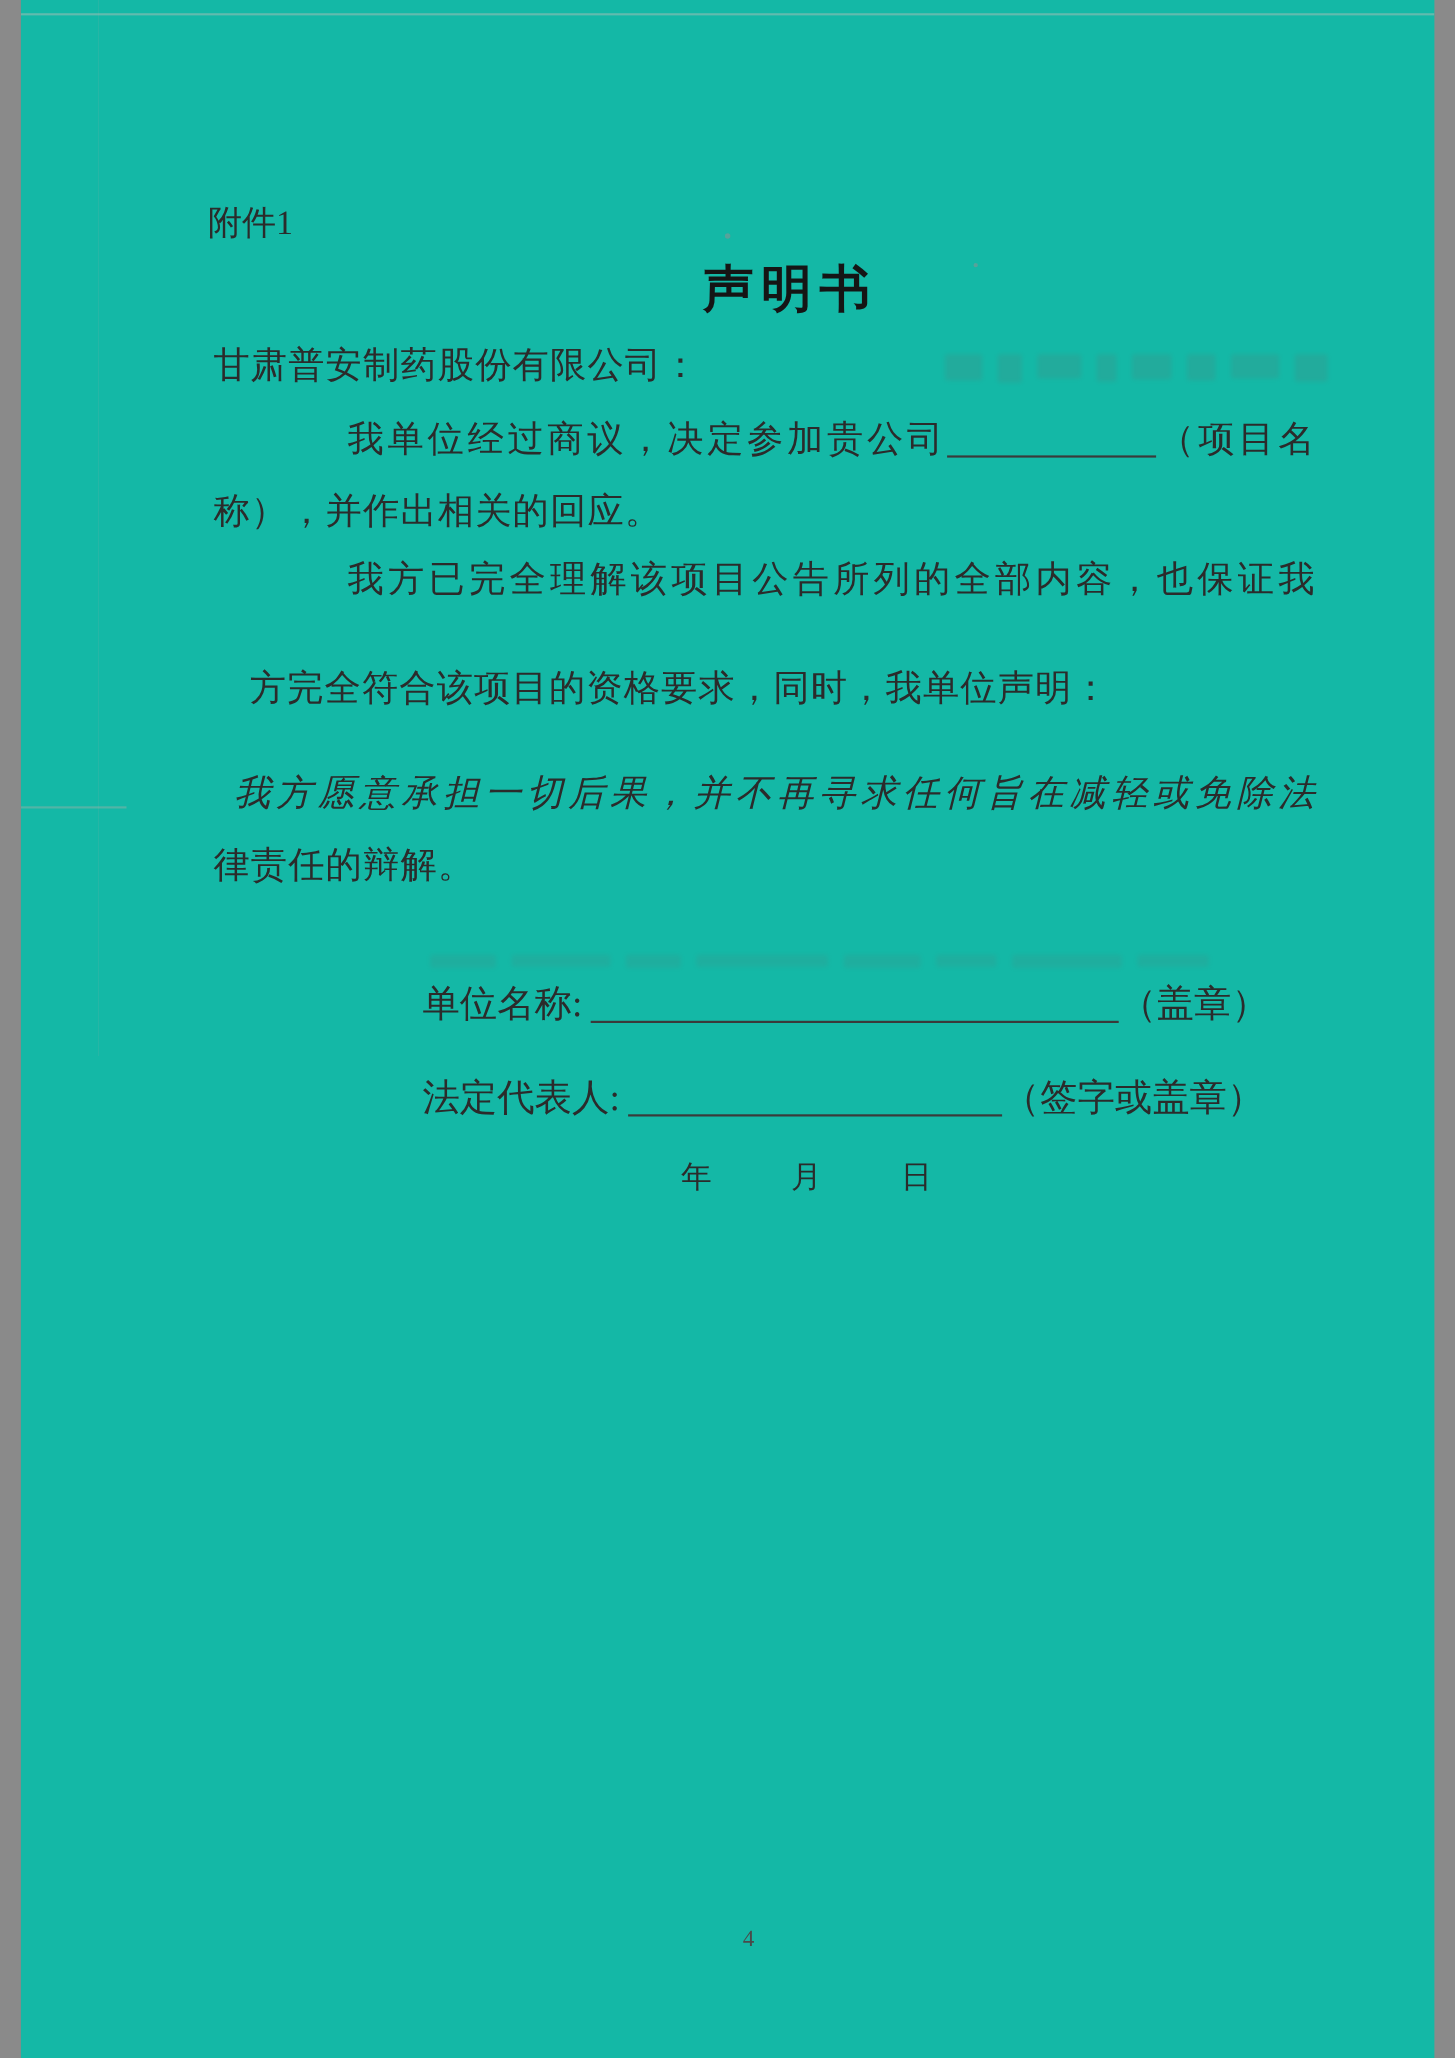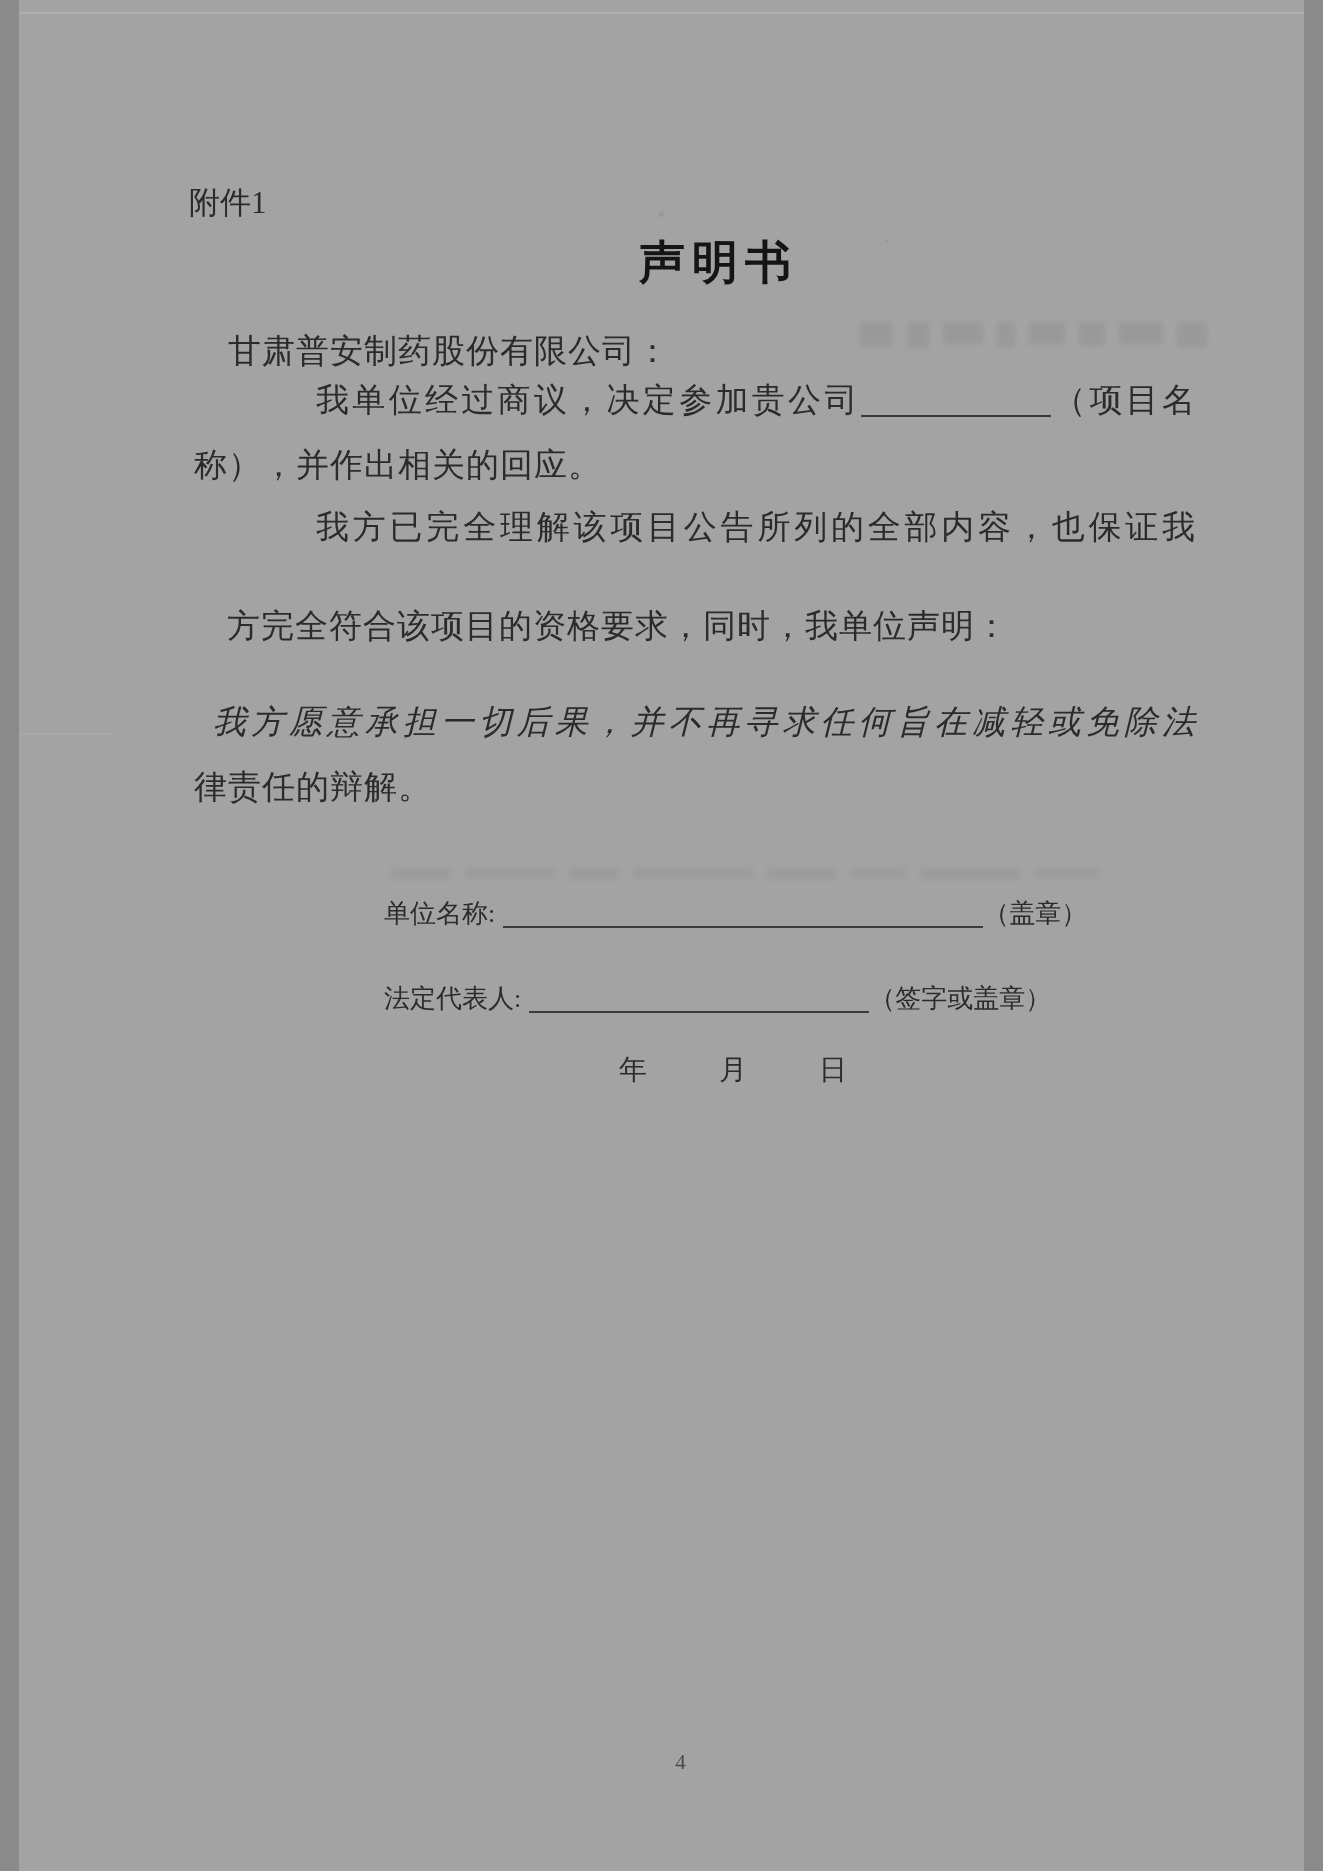--- a/index.html
+++ b/index.html
@@ -1,20 +1,20 @@
 <!DOCTYPE html>
 <html><head>
 <meta charset="utf-8">
 <style>
   html,body{margin:0;padding:0;background:#8a8a8a;}
   .page{
     position:relative;
     width:1285px;height:1871px;
     margin:0 auto;
-    background:#a3a3a3;
+    background:#14b8a6;
     overflow:hidden;
     font-family:"Liberation Serif","DejaVu Serif",serif;
     color:#2b2b2b;
   }
   
   .scan-topline{position:absolute;left:0;top:12px;width:100%;height:2px;
     background:rgba(190,190,185,0.45);}
   .scan-leftline{position:absolute;left:70px;top:0;width:1px;height:960px;
     background:rgba(170,170,165,0.12);}
   .scan-crease{position:absolute;left:0;top:733px;width:96px;height:2px;
@@ -31,21 +31,21 @@
     letter-spacing:1px;white-space:nowrap;}
   .fill{width:983px;white-space:normal;text-align:justify;text-align-last:justify;margin-left:19px;}
   .ind{text-indent:103px;}
 
   .blank{display:inline-block;border-bottom:2px solid #3a3a3a;height:36px;
     vertical-align:-6px;}
   .blank-sm{width:190px;}
   .blank-company{width:480px;margin-left:8px;}
   .blank-rep{width:340px;margin-left:8px;}
 
-  .sig{position:absolute;left:365px;font-size:26px;line-height:48px;white-space:nowrap;}
+  .sig{position:absolute;left:365px;font-size:34px;line-height:48px;white-space:nowrap;}
   .dateline{position:absolute;left:600px;top:1051px;font-size:28px;white-space:nowrap;}
   .dsp{display:inline-block;width:72px;}
 
   .pagenum{position:absolute;left:0;top:1750px;width:1323px;text-align:center;
     font-size:21px;color:#4a4a4a;font-family:"Liberation Serif",serif;}
 
   .stamp{position:absolute;left:1290px;top:600px;width:33px;height:290px;}
 </style>
 </head>
 <body>
@@ -54,21 +54,21 @@
 
   <div class="scan-topline"></div>
   <div class="scan-leftline"></div>
   <div class="scan-crease"></div>
   <div class="dot" style="left:640px;top:212px;width:5px;height:5px;"></div>
   <div class="dot" style="left:866px;top:239px;width:4px;height:4px;"></div>
 
   <div class="att">附件1</div>
   <div class="title">声明书</div>
 
-  <div class="line" style="top:328px;margin-left:34px;">甘肃普安制药股份有限公司：</div>
+  <div class="line" style="top:310px;">甘肃普安制药股份有限公司：</div>
 
   <div class="ghost" style="left:840px;top:322px;">
     <i style="width:34px;height:24px;"></i>
       <i style="width:22px;height:26px;"></i>
     <i style="width:40px;height:22px;"></i>
       <i style="width:18px;height:25px;"></i>
     <i style="width:36px;height:23px;"></i>
       <i style="width:26px;height:24px;"></i>
     <i style="width:44px;height:22px;"></i>
       <i style="width:30px;height:25px;"></i>

